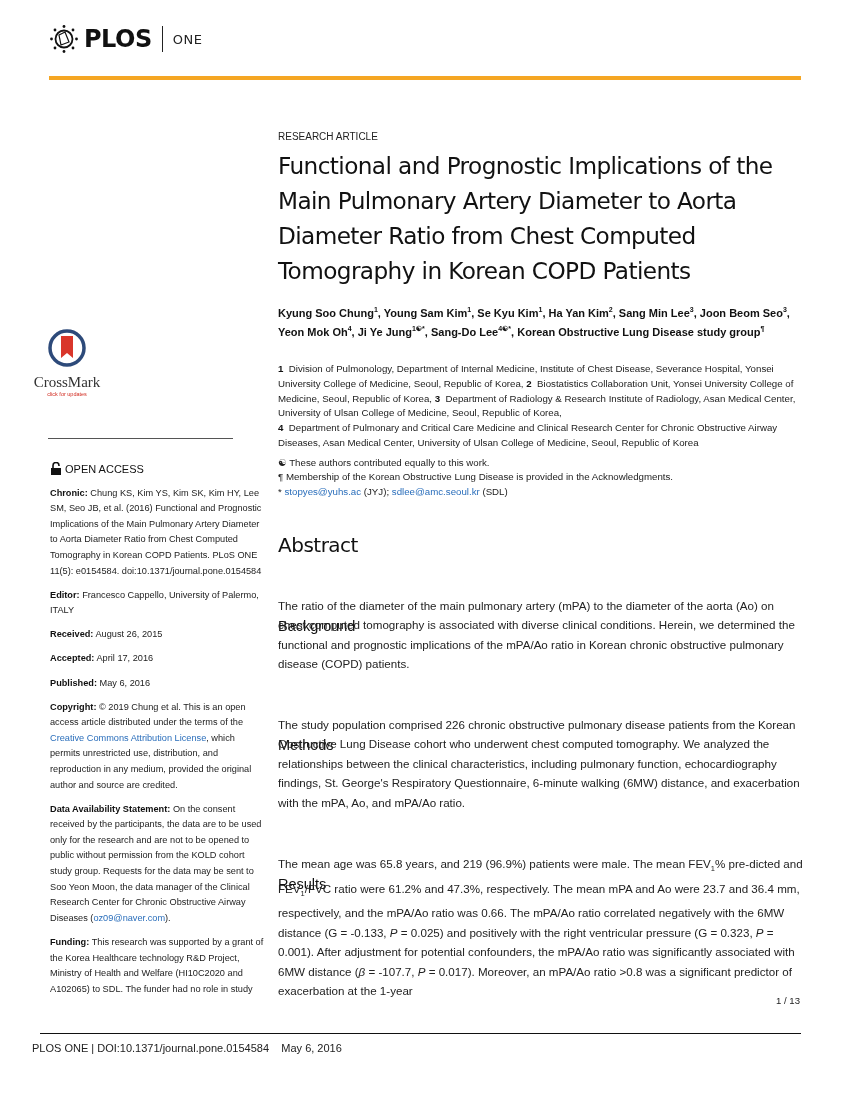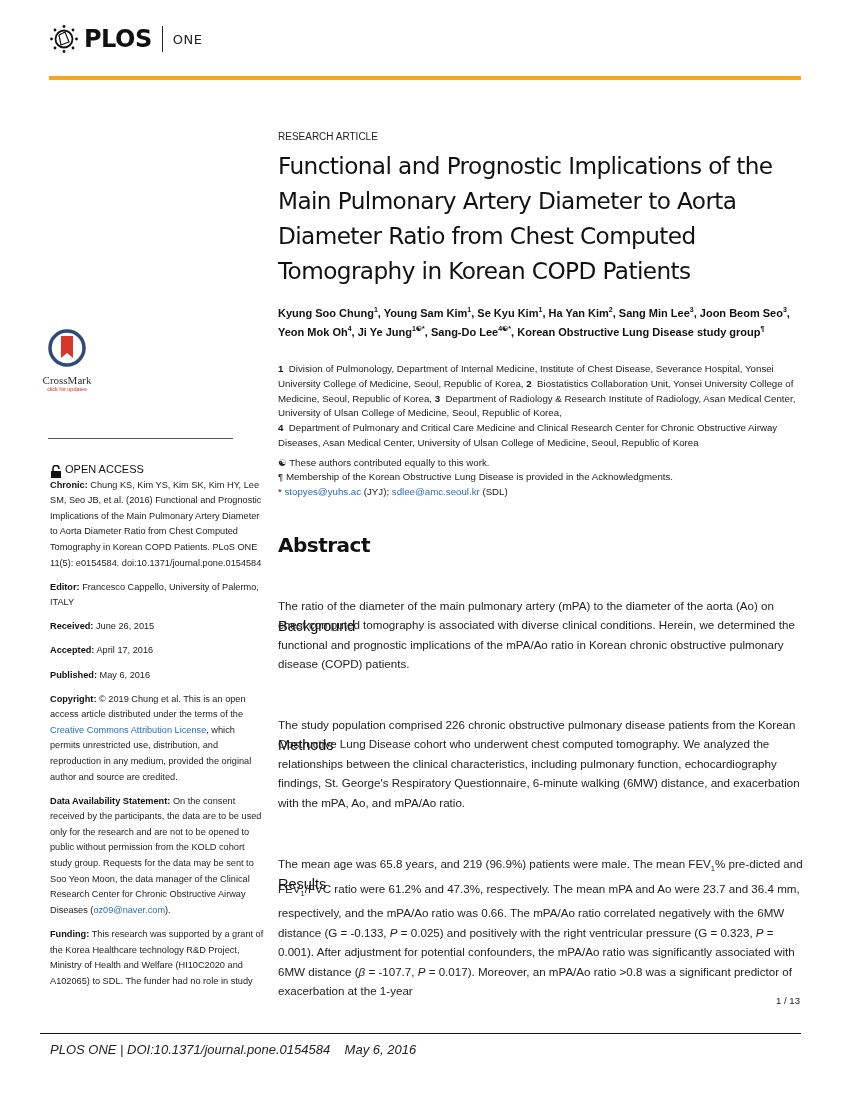--- a/index.html
+++ b/index.html
@@ -10,46 +10,46 @@
   .abs { position: absolute; }
   
   .logo-wrap { left: 49px; top: 22px; height: 34px; display: flex; align-items: center; }
   .logo-word { font-family: "DejaVu Sans", sans-serif; font-weight: bold; font-size: 24px; letter-spacing: -0.5px; color: #111; margin-left: 5px; }
   .logo-sep { width: 1px; height: 26px; background: #222; margin: 0 10px 0 10px; }
   .logo-one { font-family: "DejaVu Sans", sans-serif; font-size: 13px; letter-spacing: 0.5px; color: #222; }
   .orange-bar { left: 49px; top: 76px; width: 752px; height: 4px; background: #f5a623; }
 
   
   .crossmark { left: 22px; top: 328px; width: 90px; text-align: center; }
-  .crossmark .cm-text { font-family: "Liberation Serif", serif; font-size: 11px; color: #333; margin-top: 2px; }
+  .crossmark .cm-text { font-family: "Liberation Serif", serif; font-size: 15px; color: #333; margin-top: 2px; }
   .crossmark .cm-sub { font-size: 5.5px; color: #d12a1f; margin-top: 0px; }
   .left-divider { left: 48px; top: 438px; width: 185px; height: 1px; background: #555; }
   .left-col { left: 50px; top: 462px; width: 214px; font-size: 9.2px; line-height: 15.6px; color: #222; }
-  .oa { font-size: 11px; display: flex; align-items: flex-end; color: #111; }
+  .oa { font-size: 11px; display: flex; align-items: flex-start; margin-bottom: 8px; color: #111; }
   .oa svg { margin-right: 3px; }
   .lp { margin: 0 0 8.5px 0; }
   .lp b { color: #111; }
   .link { color: #2a6ebb; margin-top: 16px; }
 
   
   .rc { left: 278px; width: 525px; }
   .kicker { top: 131px; font-size: 10px; letter-spacing: 0px; color: #222; }
   .title { top: 148px; font-family: "DejaVu Sans", sans-serif; font-weight: 400; font-size: 23.2px; line-height: 35px; color: #111; letter-spacing: -0.6px; }
   .authors { top: 302px; font-weight: bold; font-size: 11px; line-height: 15.6px; color: #111; }
   .authors sup { font-size: 7px; }
   .affil { top: 362px; font-size: 9.7px; line-height: 14.8px; color: #222; }
   .affil b { color: #111; }
   .notes { top: 456px; font-size: 9.7px; line-height: 14.4px; color: #222; }
-  .abs-h { top: 533px; font-family: "DejaVu Sans", sans-serif; font-weight: 700; font-size: 20px; color: #111; letter-spacing: -0.5px; }
+  .abs-h { top: 533px; font-family: "DejaVu Sans", sans-serif; font-weight: 400; font-size: 20px; color: #111; letter-spacing: -0.5px; }
   .sec-h { font-weight: normal; font-size: 14.5px; color: #111; margin-top: 46px; }
   .para { font-size: 11.6px; line-height: 19.4px; color: #222; }
   .para sub { font-size: 7.5px; }
 
   .footer-line { left: 40px; top: 1033px; width: 761px; height: 1px; background: #111; }
-  .footer-left { left: 50px; top: 1042px; font-size: 13px; color: #222; font-style: italic; }
+  .footer-left { left: 32px; top: 1042px; font-size: 11px; color: #222; }
   .footer-right { left: 760px; top: 995px; font-size: 9.6px; color: #222; width: 40px; text-align: right; }
 </style>
 </head>
 <body>
 
 <div class="abs logo-wrap">
   <svg width="30" height="30" viewBox="0 0 30 30">
     <circle cx="15" cy="15" r="8.5" fill="none" stroke="#111" stroke-width="1.8"></circle>
     <path d="M10 11 L16 8 L20 18 L12 21 Z" fill="none" stroke="#111" stroke-width="1.2"></path>
     <circle cx="15" cy="2.5" r="1.4" fill="#111"></circle>
@@ -80,21 +80,21 @@
 <div class="abs left-col">
   <div class="oa">
     <svg width="12" height="13" viewBox="0 0 12 13">
       <path d="M3 6 V3.5 A3 3 0 0 1 9 3.5 V4" fill="none" stroke="#111" stroke-width="1.6"></path>
       <rect x="1" y="6" width="10" height="7" fill="#111"></rect>
     </svg>
     <span>OPEN ACCESS</span>
   </div>
   <p class="lp"><b>Chronic:</b> <span>Chung KS, Kim YS, Kim SK, Kim HY, Lee SM, Seo JB, et al. (2016) Functional and Prognostic Implications of the Main Pulmonary Artery Diameter to Aorta Diameter Ratio from Chest Computed Tomography in Korean COPD Patients. PLoS ONE 11(5): e0154584. doi:10.1371/journal.pone.0154584</span></p>
   <p class="lp"><b>Editor:</b> <span>Francesco Cappello, University of Palermo, ITALY</span></p>
-  <p class="lp"><b>Received:</b> <span>June 26, 2015</span></p>
+  <p class="lp"><b>Received:</b> <span>August 26, 2015</span></p>
   <p class="lp"><b>Accepted:</b> <span>April 17, 2016</span></p>
   <p class="lp"><b>Published:</b> <span>May 6, 2016</span></p>
   <p class="lp"><b>Copyright:</b> <span>© 2019 Chung et al. This is an open access article distributed under the terms of the </span><span class="link">Creative Commons Attribution License</span><span>, which permits unrestricted use, distribution, and reproduction in any medium, provided the original author and source are credited.</span></p>
   <p class="lp"><b>Data Availability Statement:</b> <span>On the consent received by the participants, the data are to be used only for the research and are not to be opened to public without permission from the KOLD cohort study group. Requests for the data may be sent to Soo Yeon Moon, the data manager of the Clinical Research Center for Chronic Obstructive Airway Diseases (</span><span class="link">oz09@naver.com</span><span>).</span></p>
   <p class="lp"><b>Funding:</b> <span>This research was supported by a grant of the Korea Healthcare technology R&amp;D Project, Ministry of Health and Welfare (HI10C2020 and A102065) to SDL. The funder had no role in study</span></p>
 </div>
 
 <div class="abs rc kicker">RESEARCH ARTICLE</div>
 <div class="abs rc title">Functional and Prognostic Implications of the Main Pulmonary Artery Diameter to Aorta Diameter Ratio from Chest Computed Tomography in Korean COPD Patients</div>
 

